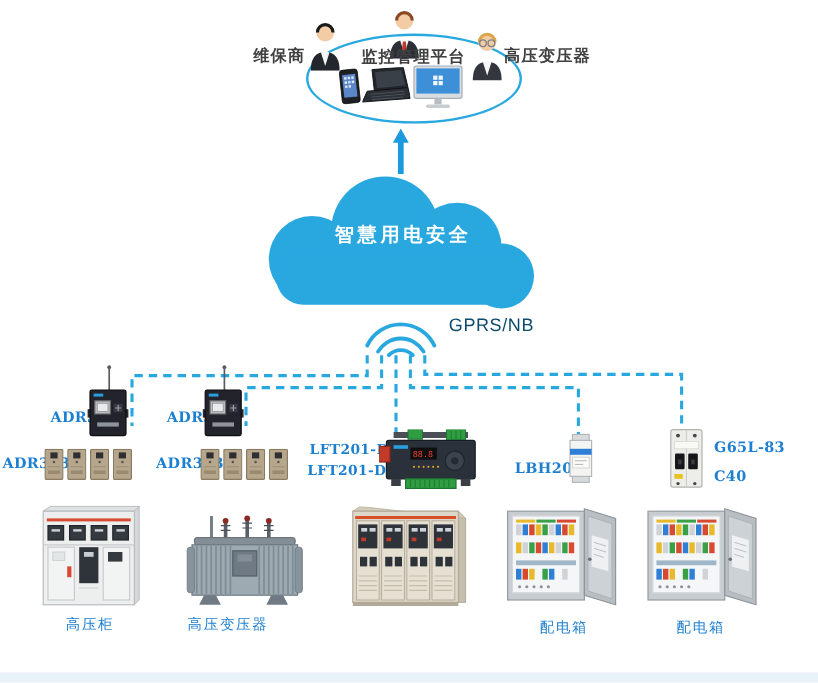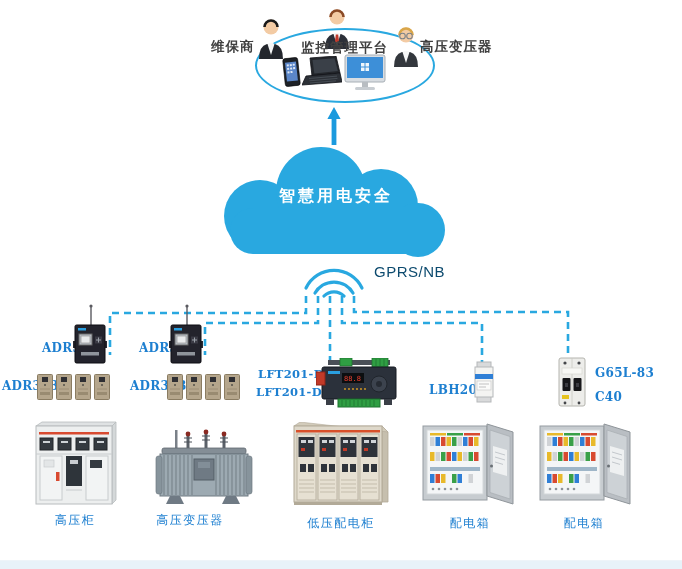--- a/index.html
+++ b/index.html
@@ -436,18 +436,17 @@
     </svg>
   <svg class="abs" style="left:417px;top:422px" width="102" height="86">
       <use href="#sym-dbox"></use>
     </svg>
   <svg class="abs" style="left:534px;top:422px" width="102" height="86">
       <use href="#sym-dbox"></use>
     </svg>
 
   <div class="eq-label" style="left:75px;top:512px">高压柜</div>
   <div class="eq-label" style="left:190px;top:512px">高压变压器</div>
-  <div class="eq-label" style="left:341px;top:515px">低压配电柜</div>
   <div class="eq-label" style="left:470px;top:515px">配电箱</div>
   <div class="eq-label" style="left:584px;top:515px">配电箱</div>
 
   <div class="footer-strip"></div>
 </div>
 
 </body></html>

